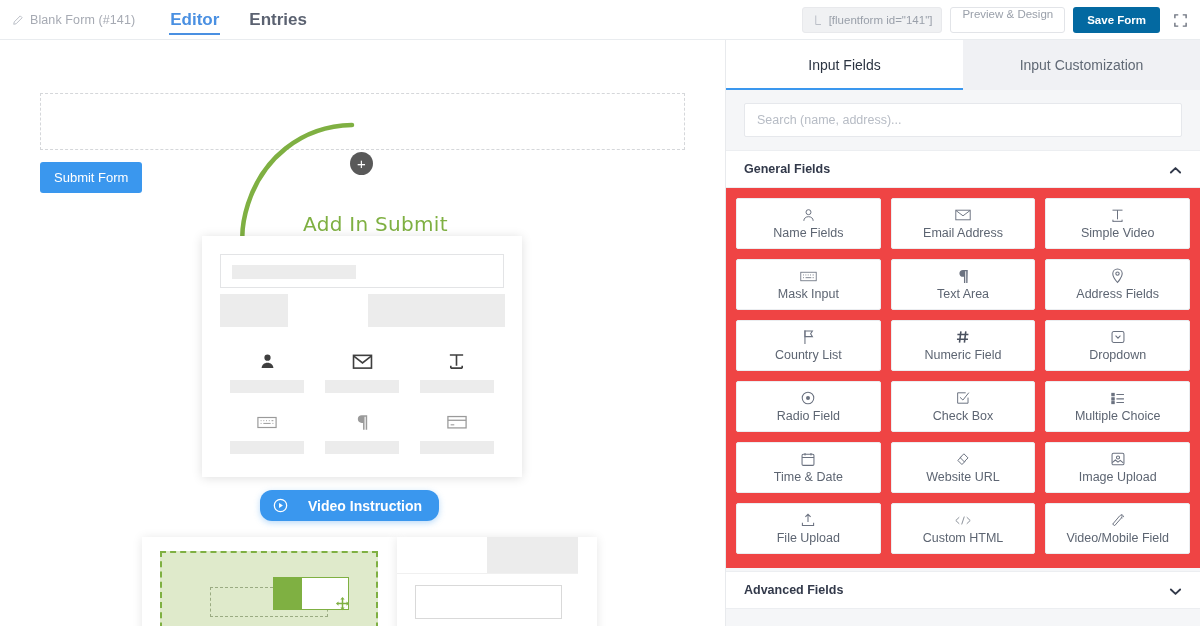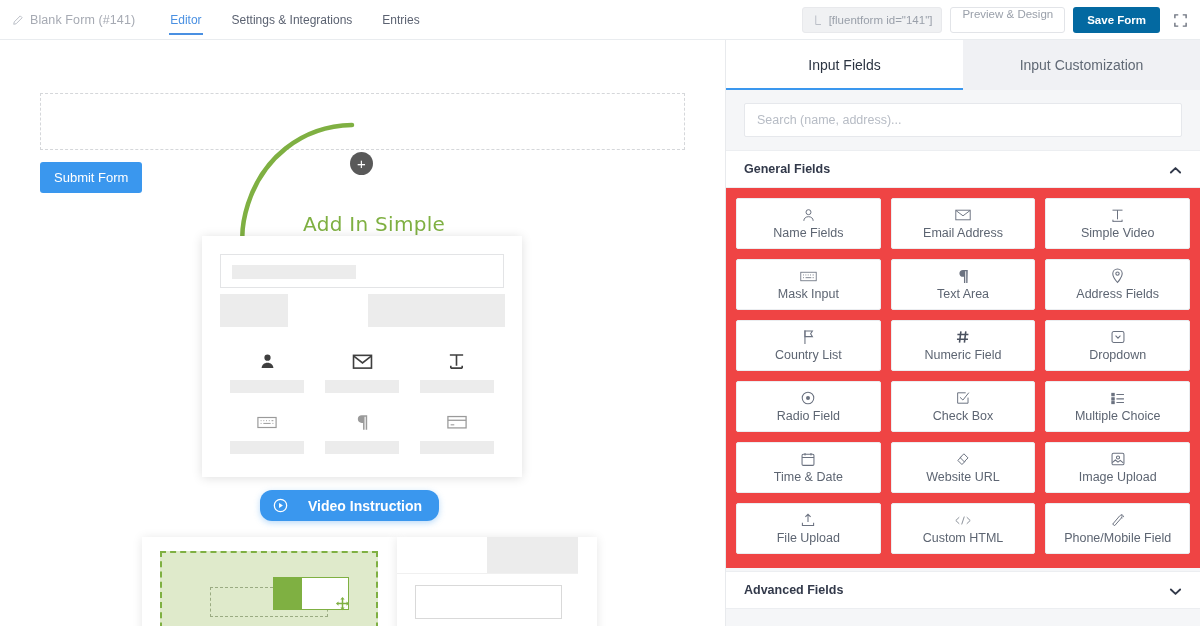--- a/index.html
+++ b/index.html
@@ -22,21 +22,21 @@
   .hdr-left { display: flex; align-items: center; height: 40px; padding-left: 12px; }
   .form-title {
     display: flex; align-items: center; gap: 6px;
     color: #a6aab3; font-size: 12.5px; letter-spacing: .1px;
     padding-right: 20px;
   }
   .pencil-ico { width: 12px; height: 12px; display: block; }
   .nav-tabs { display: flex; align-items: center; height: 40px; }
   .nav-tab {
     position: relative; height: 28px; display: flex; align-items: center;
-    padding: 0 15px; font-size: 12px; font-weight: normal; color: #5b6271;
+    padding: 0 15px; font-size: 17px; font-weight: bold; color: #5b6271;
     cursor: pointer; white-space: nowrap;
   }
   .nav-tab.active { color: #4a90e2; }
   .nav-tab.active::after {
     content: ""; position: absolute; left: 14px; right: 14px; bottom: -1px;
     height: 2px; background: #4a90e2;
   }
 
   .hdr-right {
     position: absolute; right: 10px; top: 0; height: 40px;
@@ -206,23 +206,20 @@
             <path d="M11 2.5l2.5 2.5-8 8-3.2.7.7-3.2z"></path>
           </svg>
         </span>
         <span>Blank Form (#141)</span>
       </div>
       <div class="nav-tabs">
         <div class="nav-tab active">
           <span>Editor</span>
         </div>
         <div class="nav-tab">
-          <span>Settings &amp; Integrations</span>
-        </div>
-        <div class="nav-tab">
           <span>Entries</span>
         </div>
       </div>
     </div>
 
     <div class="hdr-right">
       <div class="shortcode">
         <span class="sc-ico">
           <svg viewBox="0 0 16 16" width="12" height="12" fill="none" stroke="#b9bdc5" stroke-width="1.3">
             <path d="M5 2v12h7"></path>
@@ -256,21 +253,21 @@
       <path d="M352 85 C 300 86, 262 120, 248 164 C 234 208, 248 232, 268 242" fill="none" stroke="#7fb042" stroke-width="4.5" stroke-linecap="round"></path>
       <path d="M256 226 L271 244 L252 253" fill="none" stroke="#7fb042" stroke-width="4.5" stroke-linecap="round" stroke-linejoin="round"></path>
       <path d="M355 586 C 363 560, 360 534, 340 518" fill="none" stroke="#7fb042" stroke-width="5" stroke-linecap="round"></path>
     </svg>
 
     <div class="plus-badge">
       <span>+</span>
     </div>
 
     <div class="add-in-place">
-      <span>Add In Simple</span>
+      <span>Add In Submit</span>
     </div>
 
     <div class="mid-card">
       <div class="mc-topbar">
         <div class="mc-topbar-fill"></div>
       </div>
       <div class="mc-band a"></div>
       <div class="mc-band b"></div>
 
       <div class="mc-row r1">
@@ -569,21 +566,21 @@
           </span>
           <span class="fl">Custom HTML</span>
         </div>
         <div class="fcard">
           <span class="fi">
             <svg viewBox="0 0 17 17" width="14" height="14" fill="none" stroke="#6b7280" stroke-width="1.2">
               <path d="M2 13.6L10.6 3.4c.6-.7 1.6-.8 2.3-.2.7.6.8 1.6.2 2.3L4.5 15.3z"></path>
               <path d="M12.4 1.8c1.6.3 2.8 1.6 3 3.2M12 5.1c.7.2 1.2.7 1.4 1.4"></path>
             </svg>
           </span>
-          <span class="fl">Phone/Mobile Field</span>
+          <span class="fl">Video/Mobile Field</span>
         </div>
       </div>
     </div>
 
     <div class="section-head sec-adv">
       <span class="st">Advanced Fields</span>
       <span class="chev">
         <svg viewBox="0 0 14 14" width="13" height="13" fill="none" stroke="#32394a" stroke-width="2" stroke-linecap="round" stroke-linejoin="round">
           <path d="M2 4.8L7 9.6l5-4.8"></path>
         </svg>

